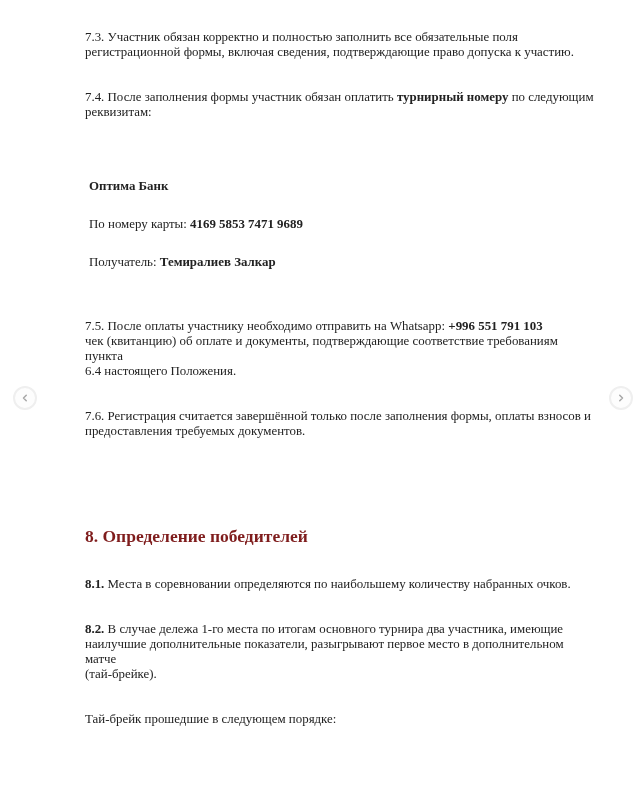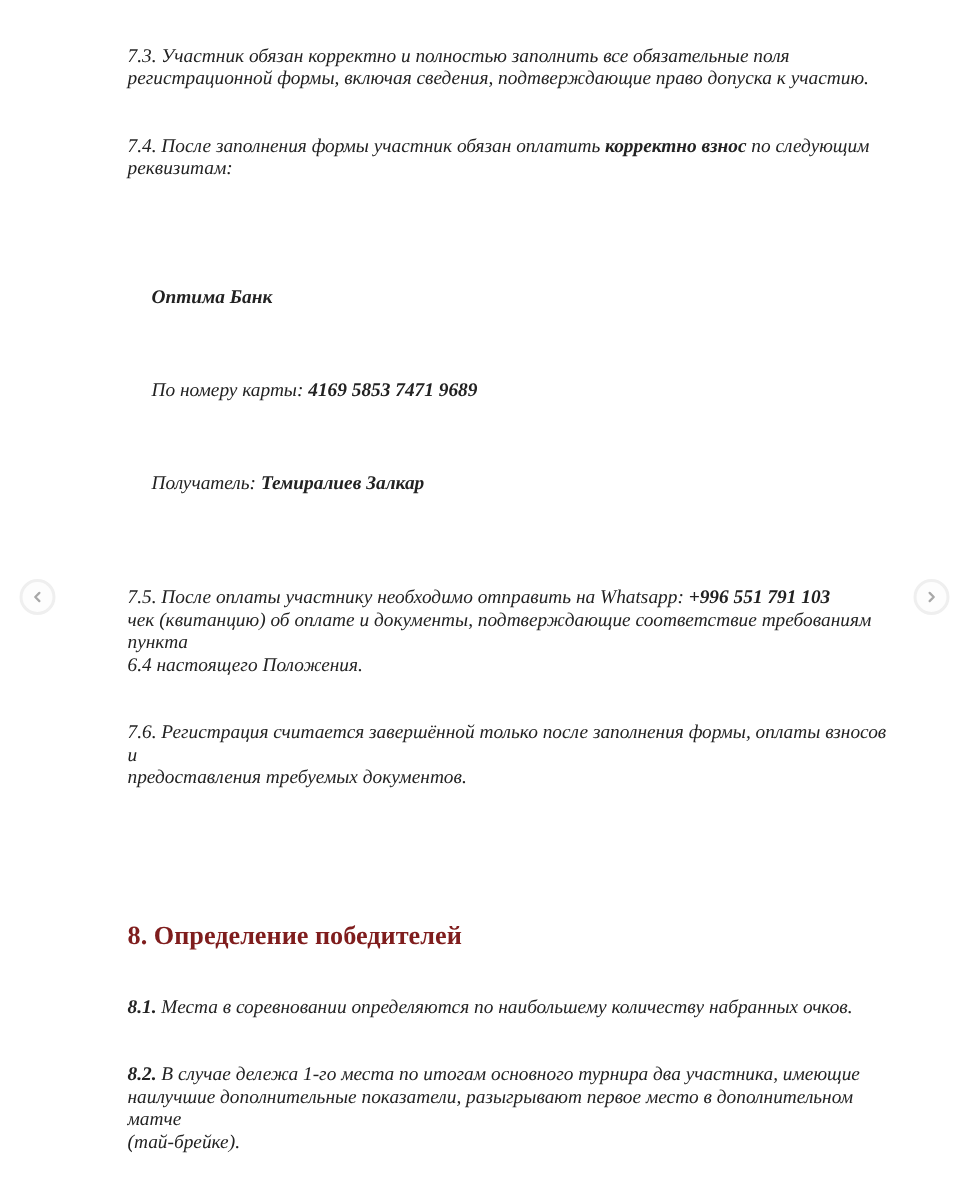--- a/index.html
+++ b/index.html
@@ -20,27 +20,26 @@
     top: 0;
     width: 512px;
     font-size: 12.9px;
     line-height: 15px;
     color: #222222;
     white-space: pre-line;
   }
   .doc p {
     margin: 0;
     padding: 0;
-    font-style: italic;
   }
   .doc b { font-weight: bold; }
 
   .p74 { margin-top: 12px; }
   .bank-block { margin-top: 10px; }
-  .bank-block p { margin: 16px; }
+  .bank-block p { margin: 4px; }
   .p75 { margin-top: 12px; }
   .p76 { margin-top: 16px; }
   .p77 { margin-top: 14px; }
 
   h1.section-heading {
     margin: 41px 0 0 0;
     padding: 0;
     font-size: 17.5px;
     line-height: 22px;
     font-weight: bold;
@@ -70,21 +69,21 @@
   .nav-btn svg { display: block; }
 </style>
 </head>
 <body>
 
 <div class="doc">
 
   <p class="p73"><span>7.3. Участник обязан корректно и полностью заполнить все обязательные поля
 регистрационной формы, включая сведения, подтверждающие право допуска к участию.</span></p>
 
-  <p class="p74"><span>7.4. После заполнения формы участник обязан оплатить </span><b>корректно взнос</b><span> по следующим
+  <p class="p74"><span>7.4. После заполнения формы участник обязан оплатить </span><b>турнирный номеру</b><span> по следующим
 реквизитам:</span></p>
 
   <div class="bank-block">
     <p><b>Оптима Банк</b></p>
     <p><span>По номеру карты: </span><b>4169 5853 7471 9689</b></p>
     <p><span>Получатель: </span><b>Темиралиев Залкар</b></p>
   </div>
 
   <p class="p75"><span>7.5. После оплаты участнику необходимо отправить на Whatsapp: </span><b>+996 551 791 103</b><span>
 чек (квитанцию) об оплате и документы, подтверждающие соответствие требованиям пункта

